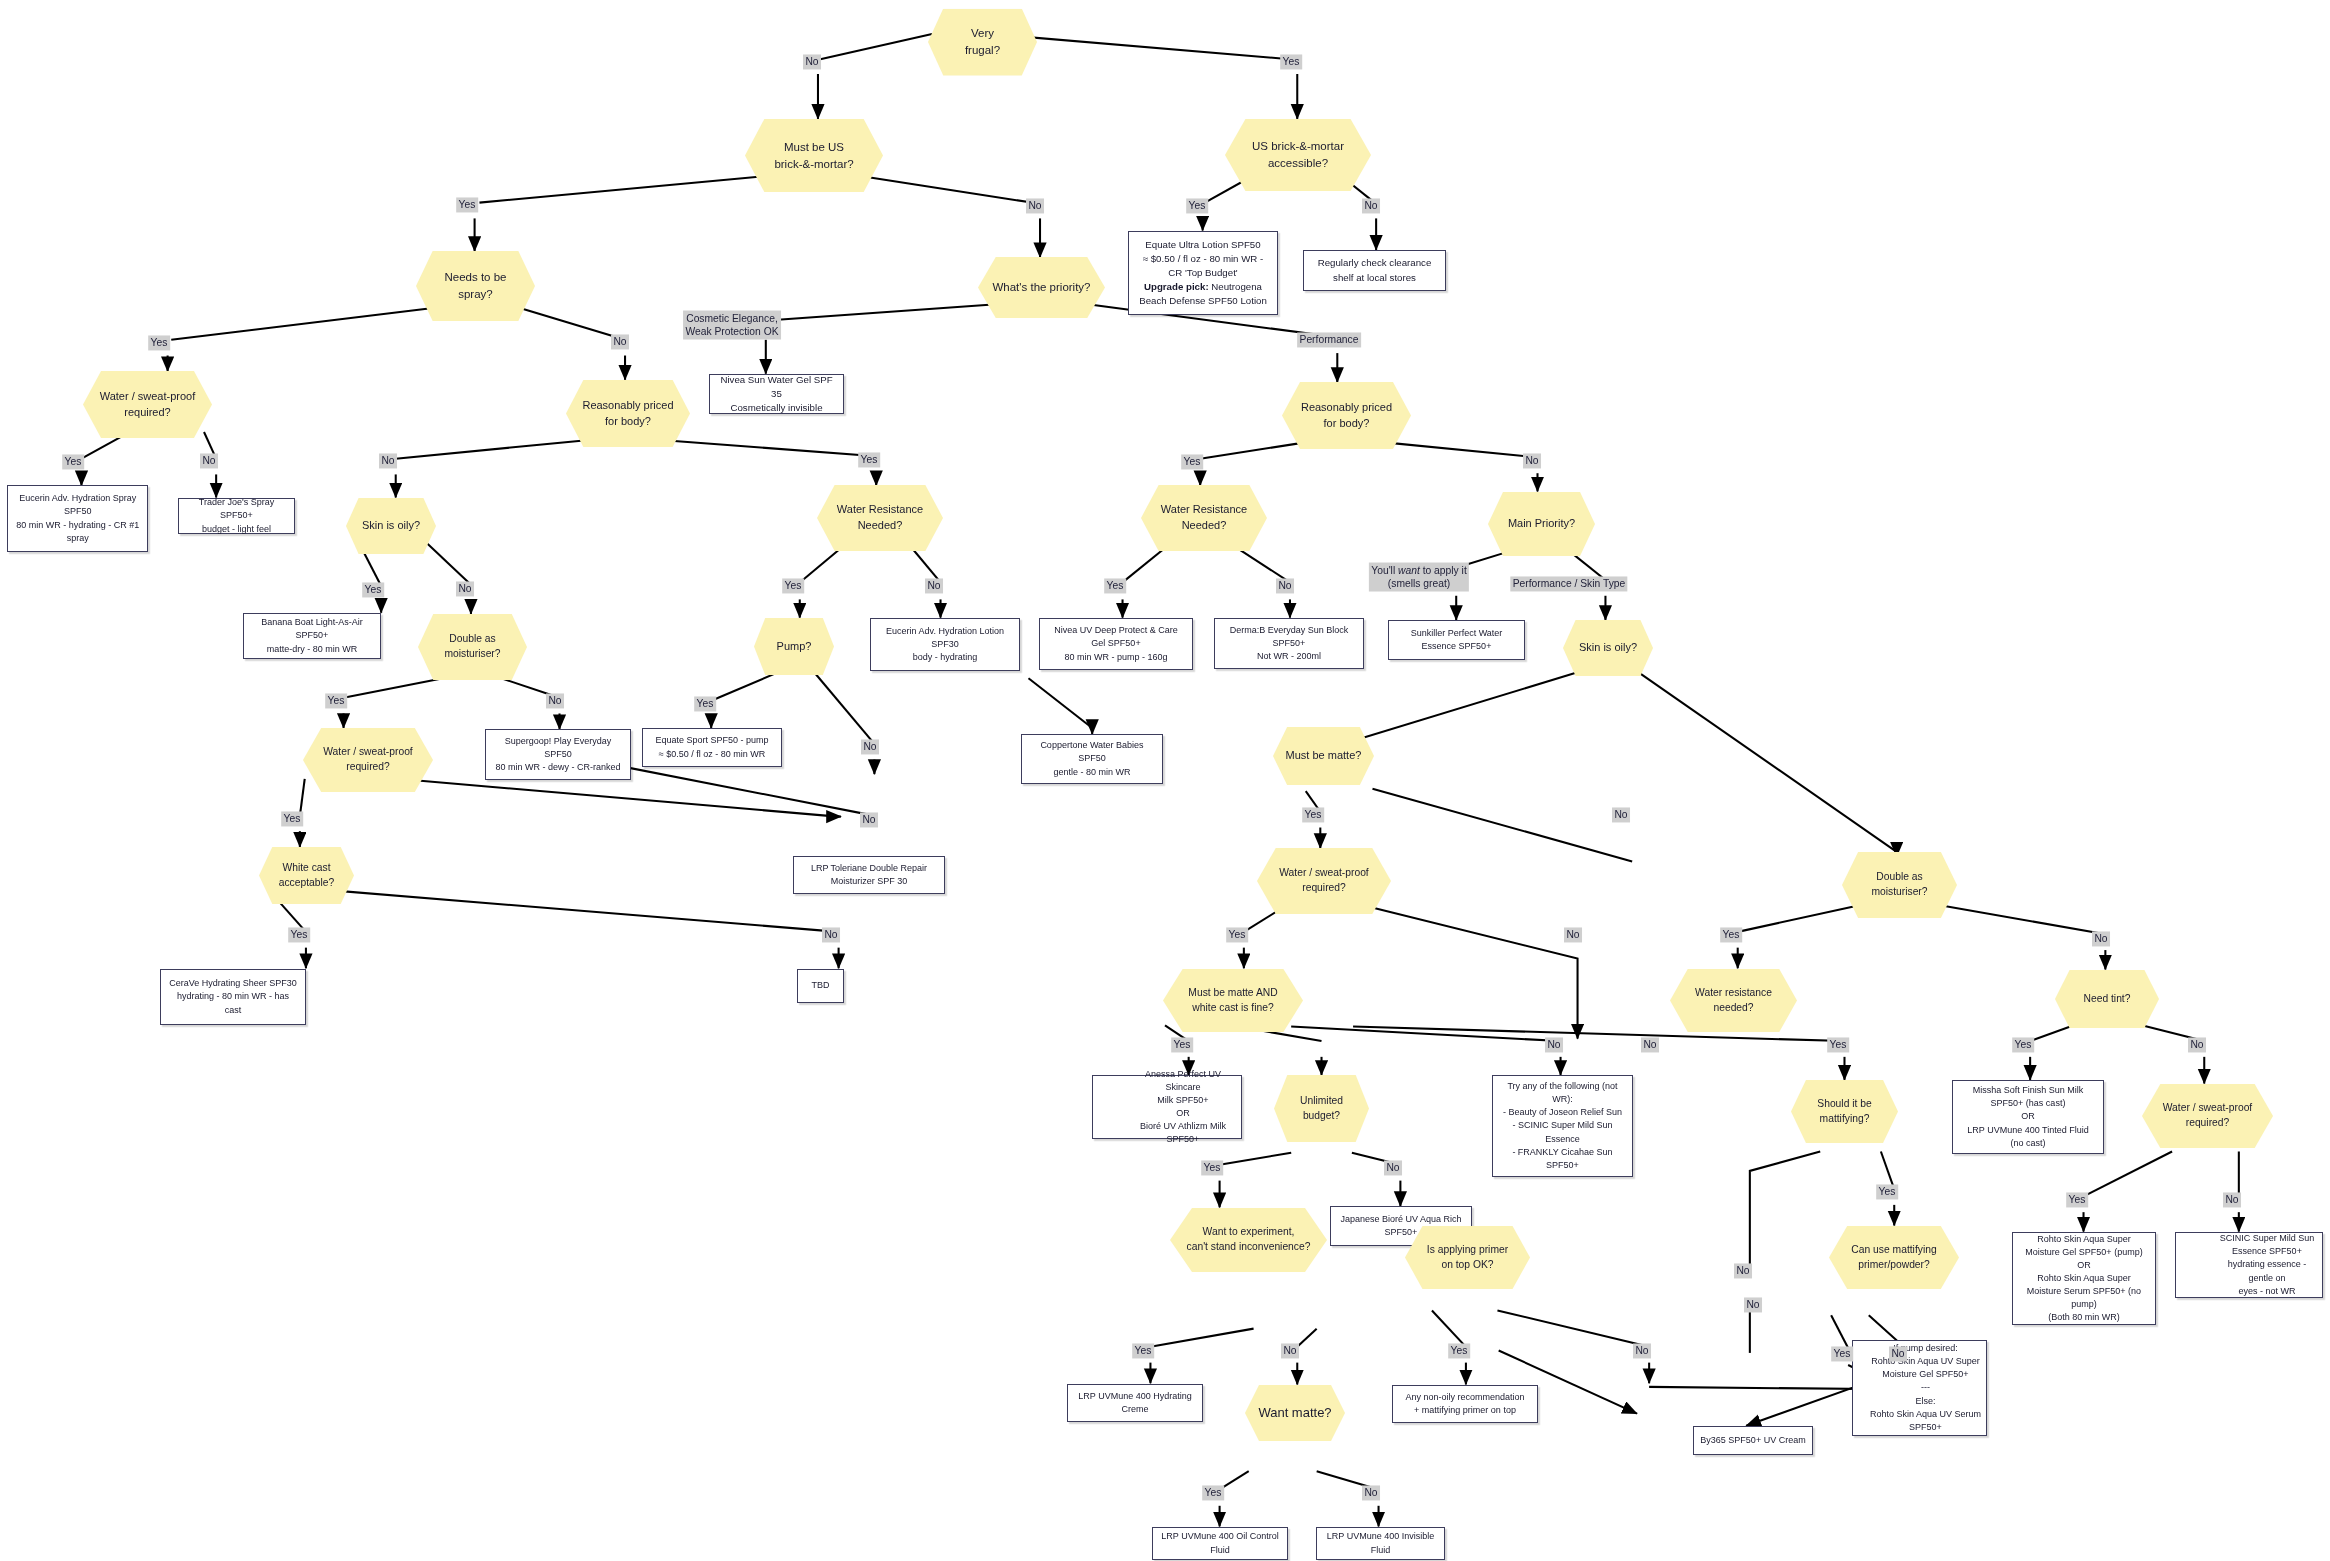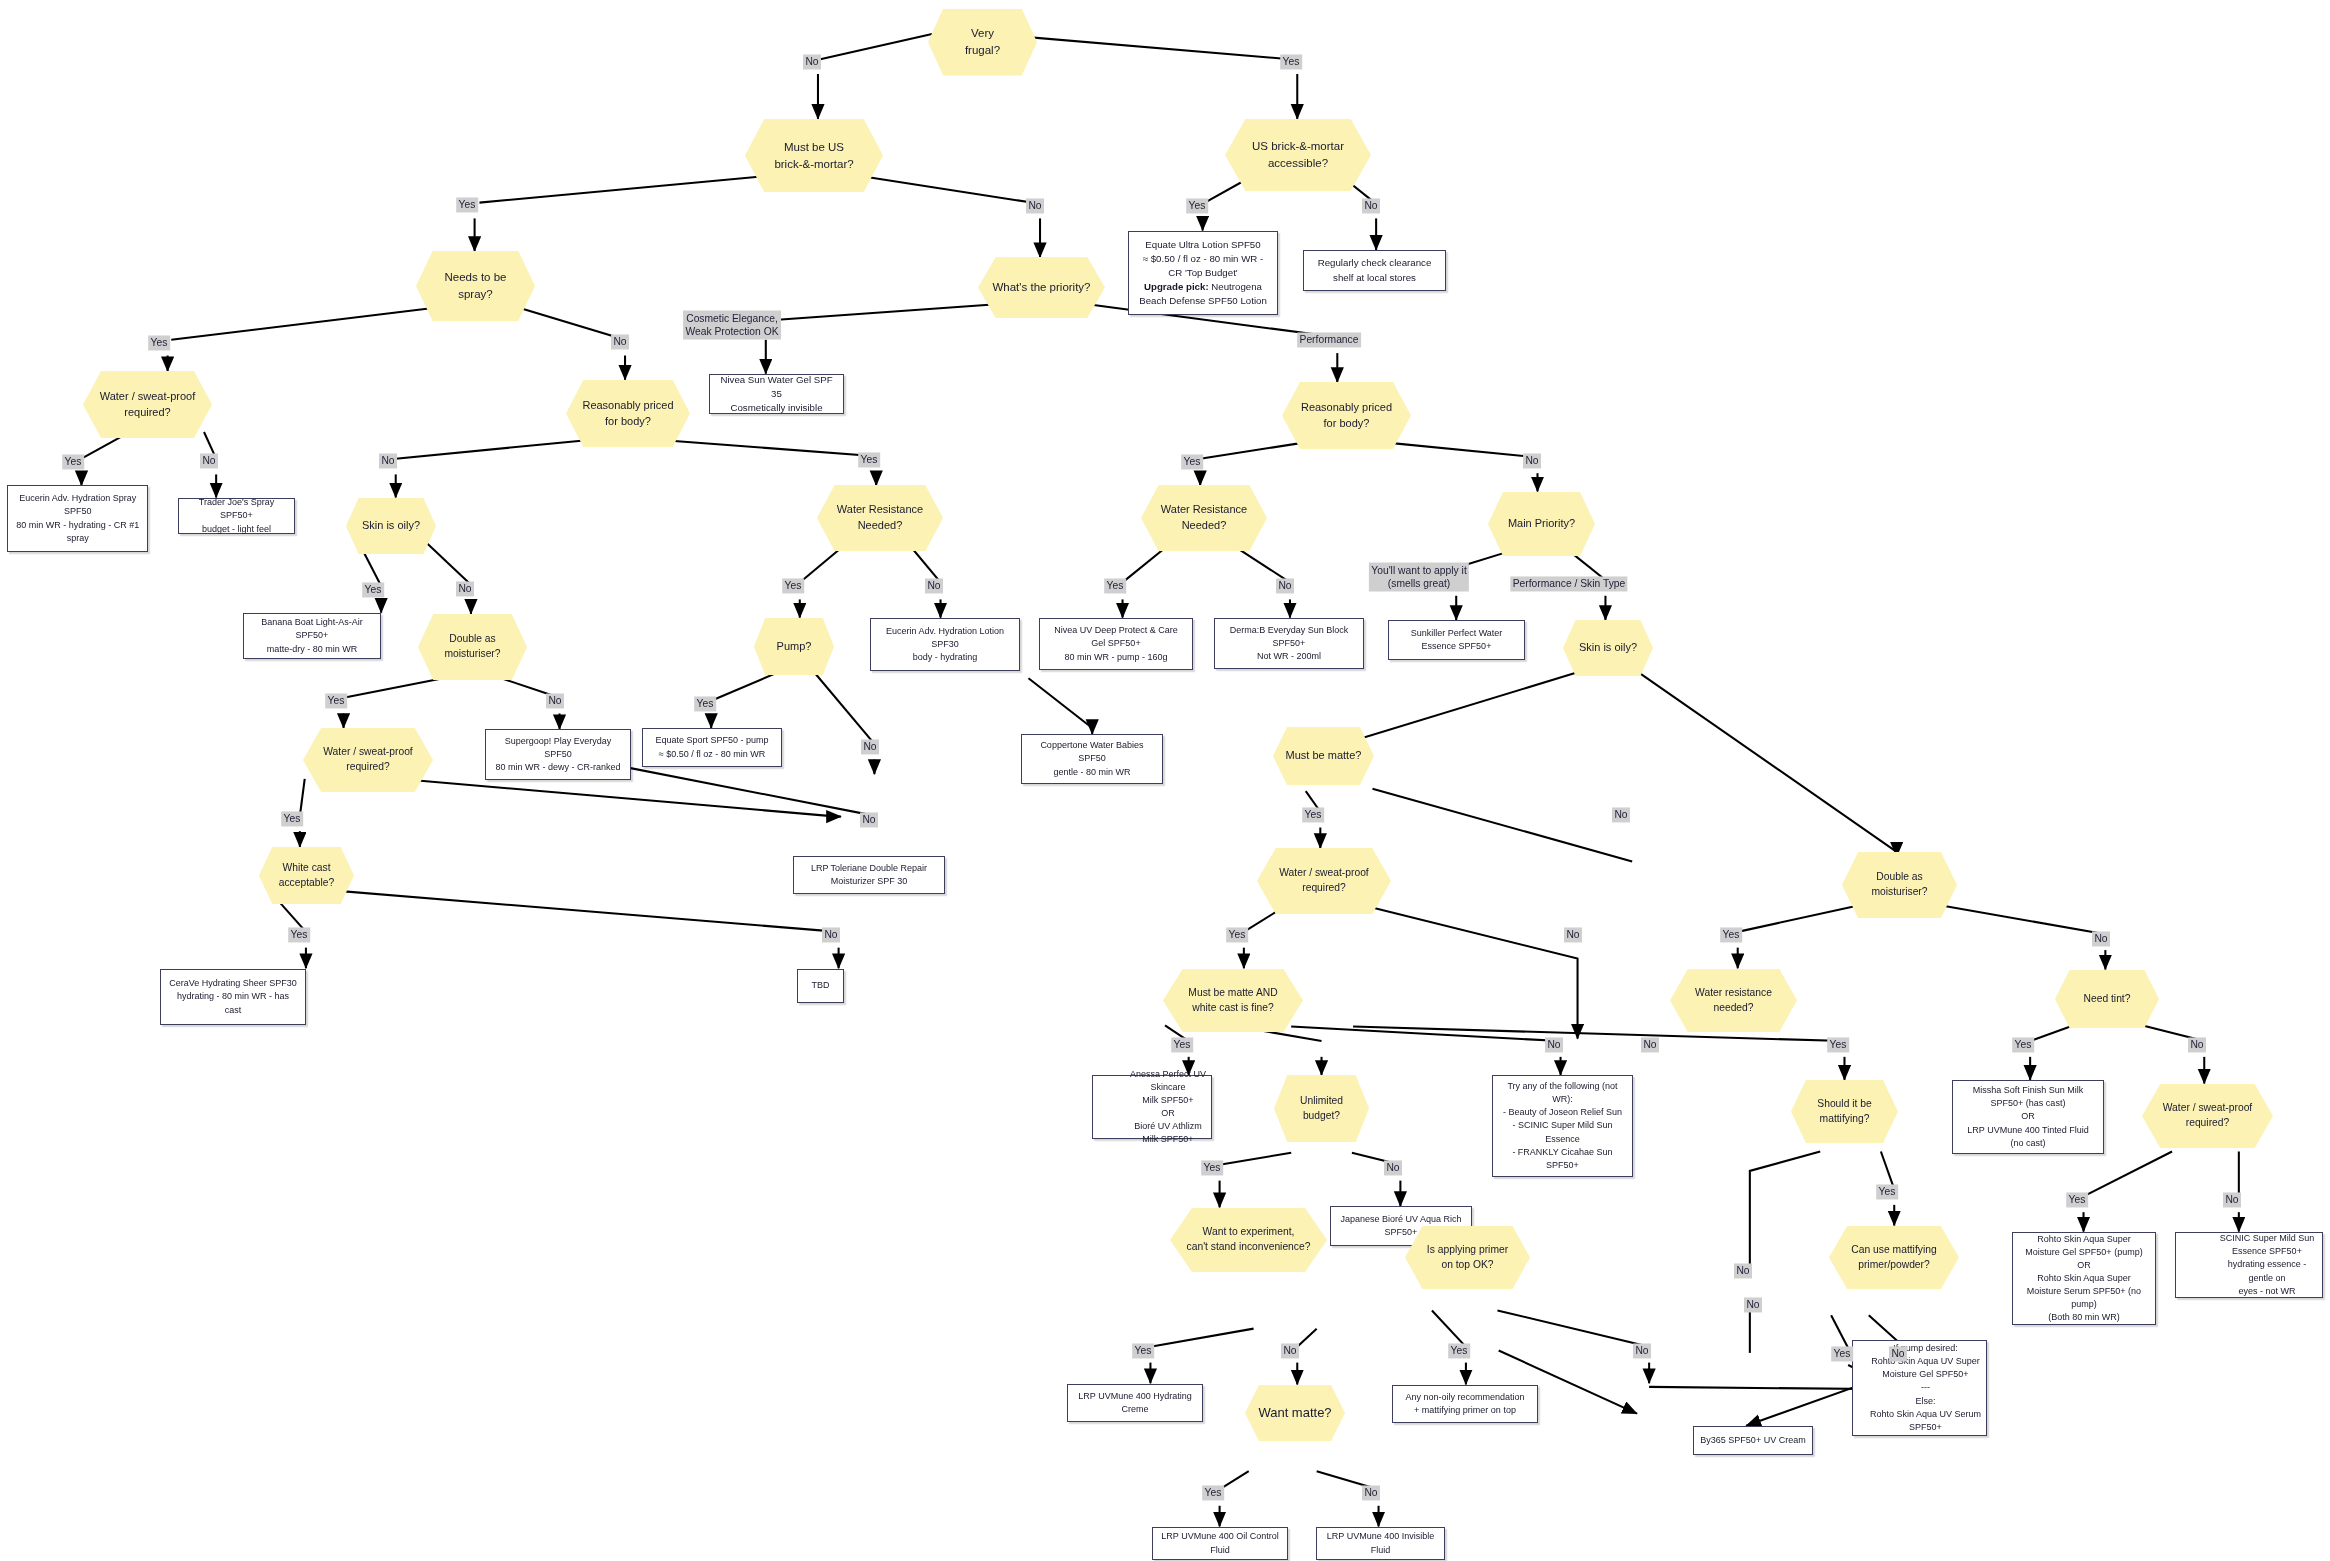--- a/index.html
+++ b/index.html
@@ -15,21 +15,21 @@
        clip-path:polygon(14% 0%,86% 0%,100% 50%,86% 100%,14% 100%,0% 50%);}
   .hex .inner{padding:2.4px 6px;}
 
   
   .rect{background:#ffffff;border:1.3px solid #3d3d5c;box-shadow:1.8px 1.8px 1.2px rgba(0,0,0,0.16);}
   .rect .inner{padding:3.6px 4.9px;}
 
   .elabel{position:absolute;background:#cfcfcf;color:#23233b;padding:0.6px 2.4px;
           white-space:pre;text-align:center;line-height:1.35;box-sizing:border-box;}
   .b{font-weight:bold;}
-  .it{}
+  .it{font-style:italic;}
 </style>
 </head>
 <body>
 
 <div id="canvas">
 
   <svg id="edges" viewBox="0 0 3840 2573">
     <defs>
       <marker id="ah" markerWidth="9" markerHeight="9" refX="7.2" refY="3.2" orient="auto" markerUnits="strokeWidth">
         <path d="M0,0 L0,6.4 L7.6,3.2 z" fill="#000"></path>
@@ -346,21 +346,21 @@
     </div>
 
   <div class="node hex" style="left:1670px;top:969px;width:127px;height:63px;font-size:10.3px;">
       <div class="inner">Water resistance<br>needed?</div>
     </div>
 
   <div class="node hex" style="left:2055px;top:970px;width:104px;height:58px;font-size:10.3px;">
       <div class="inner">Need tint?</div>
     </div>
 
-  <div class="node rect" style="left:1092px;top:1075px;width:120px;height:64px;font-size:9px;padding-left:32px;">
+  <div class="node rect" style="left:1092px;top:1075px;width:150px;height:64px;font-size:9px;padding-left:32px;">
       <div class="inner">Anessa Perfect UV Skincare<br>Milk SPF50+<br>OR<br>Bioré UV Athlizm Milk SPF50+</div>
     </div>
 
   <div class="node hex" style="left:1274px;top:1075px;width:95px;height:67px;font-size:10.3px;">
       <div class="inner">Unlimited<br>budget?</div>
     </div>
 
   <div class="node rect" style="left:1492px;top:1075px;width:141px;height:102px;font-size:9px;">
       <div class="inner">Try any of the following (not<br>WR):<br>- Beauty of Joseon Relief Sun<br>- SCINIC Super Mild Sun<br>Essence<br>- FRANKLY Cicahae Sun<br>SPF50+</div>
     </div>

